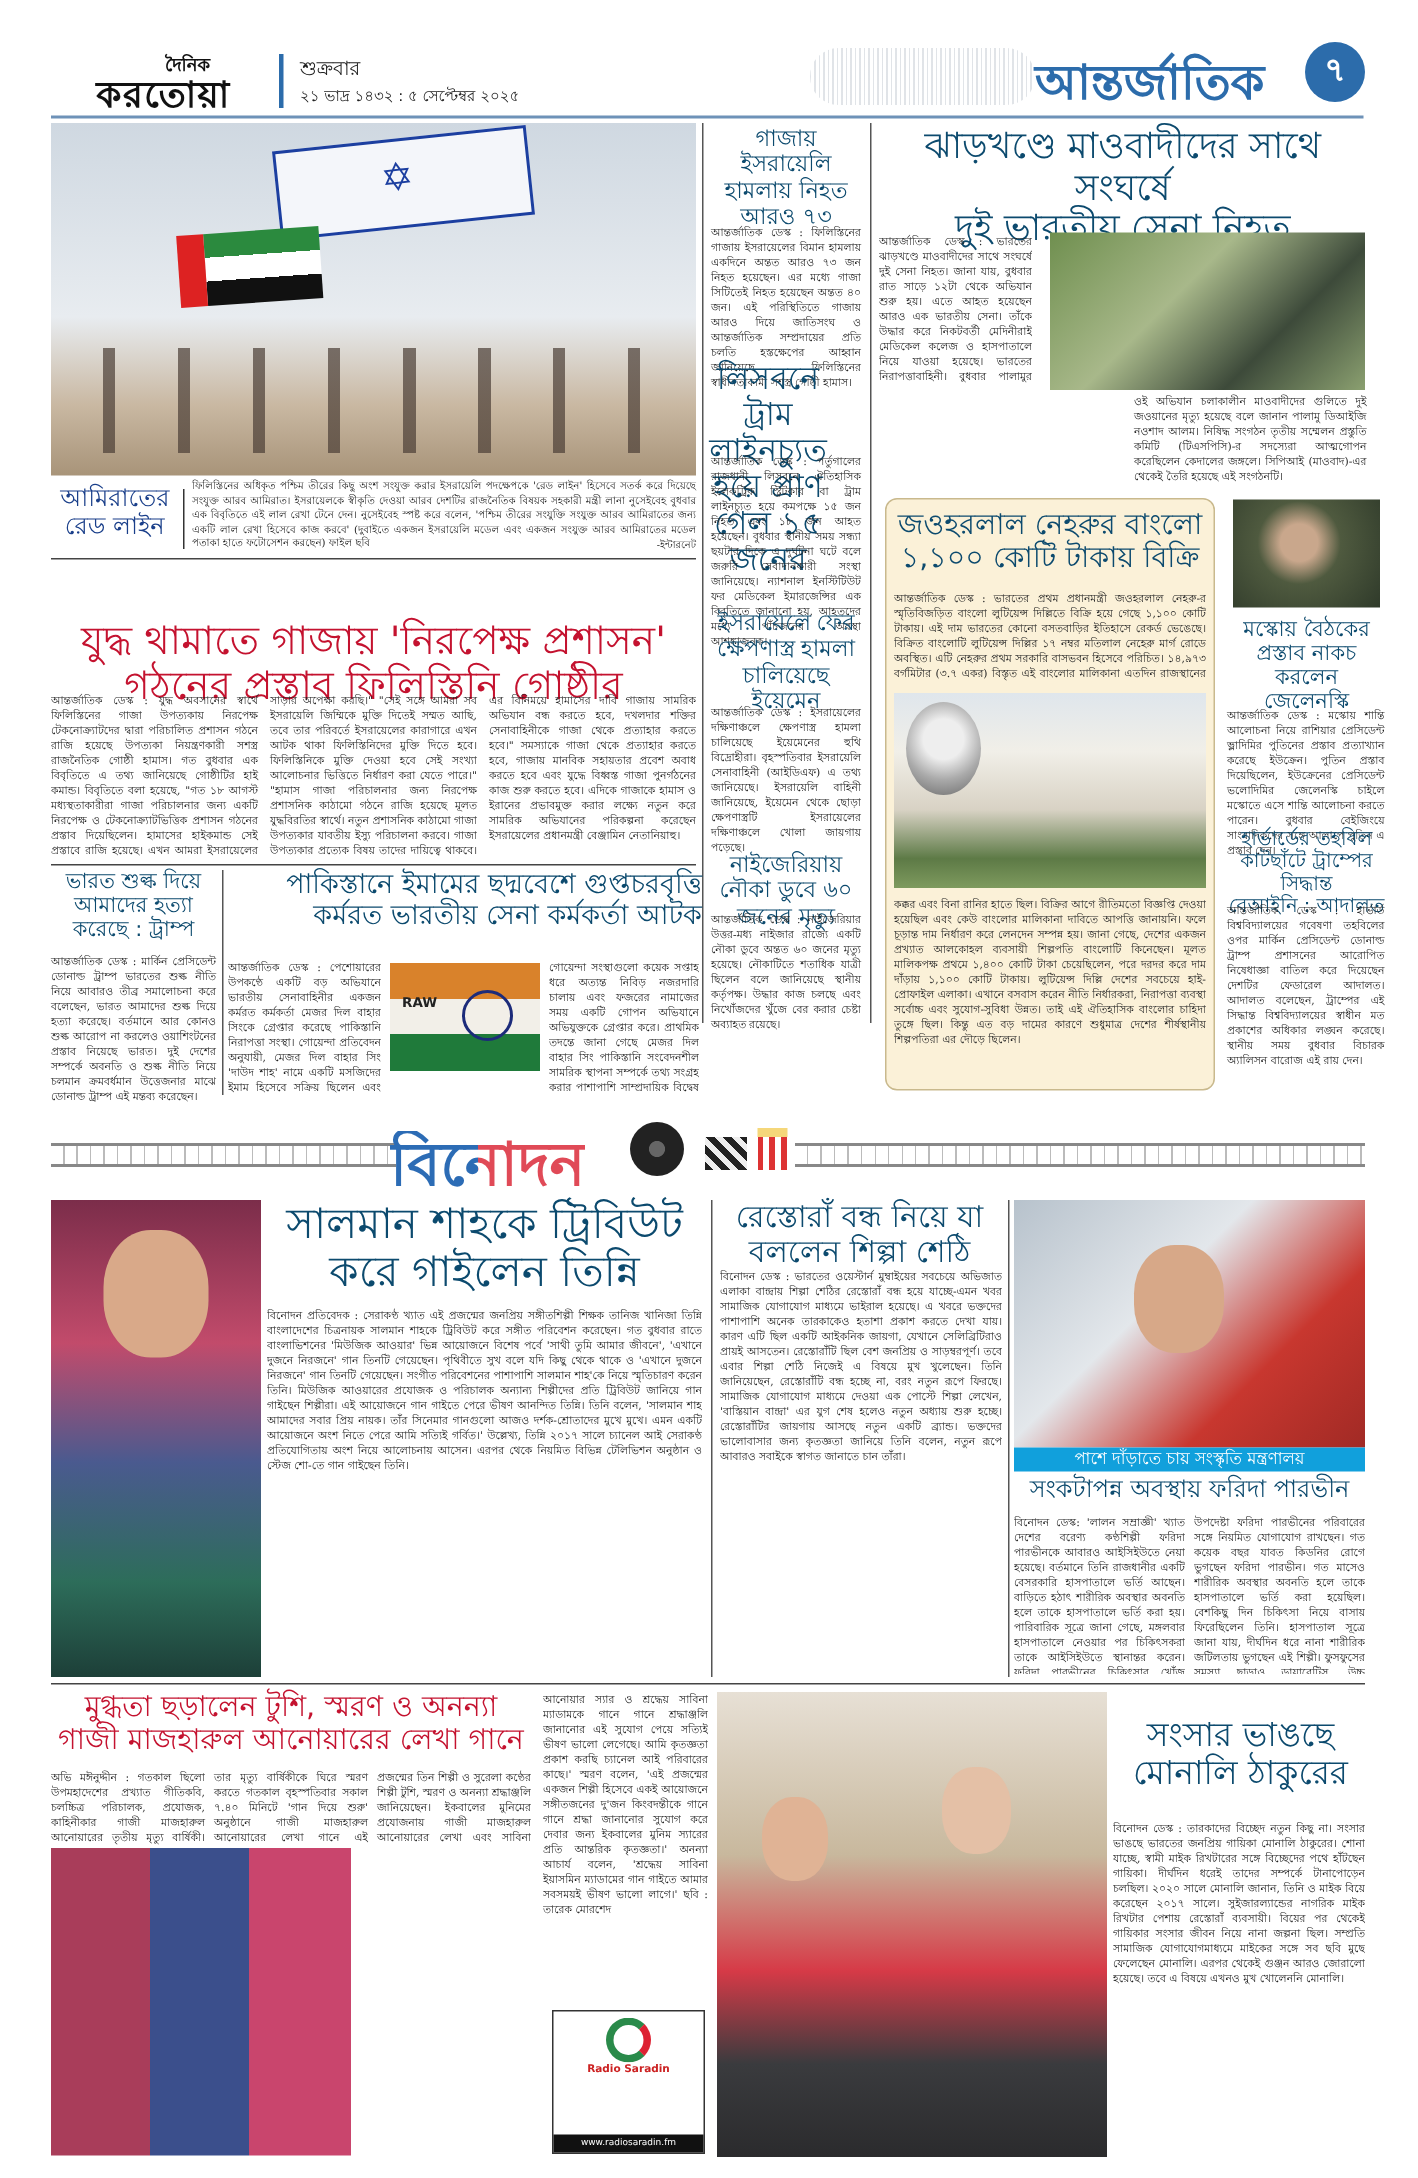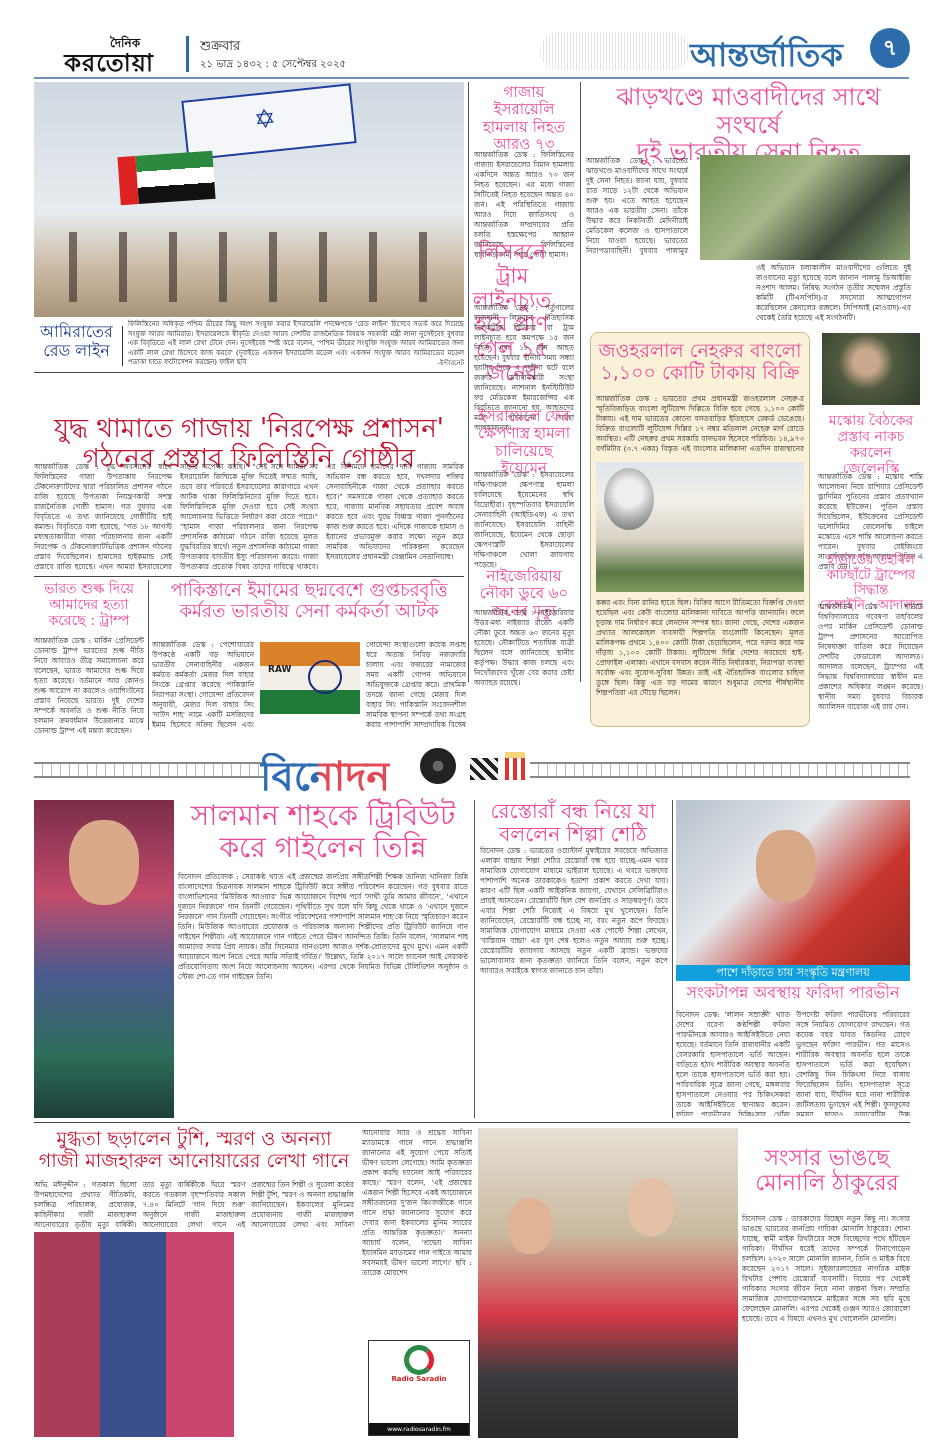--- a/index.html
+++ b/index.html
@@ -1,19 +1,19 @@
 <!DOCTYPE html>
 <html><head>
 <meta charset="utf-8">
 <style>
   * { box-sizing: border-box; margin: 0; padding: 0; }
   body { width: 945px; height: 1452px; background: #fff; font-family: "DejaVu Sans", sans-serif; color: #111; position: relative; overflow: hidden; }
   .abs { position: absolute; }
   .body-text { font-size: 7.2px; line-height: 10px; text-align: justify; color: #222; font-family: "DejaVu Serif", serif; }
-  .hl { font-family: "DejaVu Sans", sans-serif; font-weight: normal; text-align: center; color: #ec4899; line-height: 1.15; }
+  .hl { font-family: "DejaVu Sans", sans-serif; font-weight: normal; text-align: center; color: #0c4a6e; line-height: 1.15; }
   .img { background: #999; overflow: hidden; }
   .rule-h { position: absolute; height: 1px; background: #444; }
   .rule-v { position: absolute; width: 1px; background: #555; }
 
   
   .mast-logo-small { font-size: 12px; font-weight: bold; color: #111; left: 75px; top: 34px; width: 100px; text-align: center; font-family: "DejaVu Serif", serif; }
   .mast-logo { font-size: 24px; font-weight: 900; color: #111; left: 34px; top: 44px; width: 150px; text-align: center; font-family: "DejaVu Serif", serif; letter-spacing: 1px; }
   .mast-bar { left: 186px; top: 36px; width: 3px; height: 36px; background: #2c6cab; }
   .mast-day { left: 200px; top: 36px; font-size: 13px; color: #222; }
   .mast-date { left: 200px; top: 56px; font-size: 10px; color: #222; }
@@ -104,21 +104,21 @@
   <div>যুদ্ধ থামাতে গাজায় 'নিরপেক্ষ প্রশাসন'</div>
   <div>গঠনের প্রস্তাব ফিলিস্তিনি গোষ্ঠীর</div>
 </div>
 <div class="abs body-text" style="left:34px;top:462px;width:430px;height:110px;overflow:hidden;column-count:3;column-gap:8px;">আন্তর্জাতিক ডেস্ক : যুদ্ধ অবসানের স্বার্থে ফিলিস্তিনের গাজা উপত্যকায় নিরপেক্ষ টেকনোক্র্যাটদের দ্বারা পরিচালিত প্রশাসন গঠনে রাজি হয়েছে উপত্যকা নিয়ন্ত্রণকারী সশস্ত্র রাজনৈতিক গোষ্ঠী হামাস। গত বুধবার এক বিবৃতিতে এ তথ্য জানিয়েছে গোষ্ঠীটির হাই কমান্ড। বিবৃতিতে বলা হয়েছে, "গত ১৮ আগস্ট মধ্যস্থতাকারীরা গাজা পরিচালনার জন্য একটি নিরপেক্ষ ও টেকনোক্র্যাটভিত্তিক প্রশাসন গঠনের প্রস্তাব দিয়েছিলেন। হামাসের হাইকমান্ড সেই প্রস্তাবে রাজি হয়েছে। এখন আমরা ইসরায়েলের সাড়ার অপেক্ষা করছি।" "সেই সঙ্গে আমরা সব ইসরায়েলি জিম্মিকে মুক্তি দিতেই সম্মত আছি, তবে তার পরিবর্তে ইসরায়েলের কারাগারে এখন আটক থাকা ফিলিস্তিনিদের মুক্তি দিতে হবে। ফিলিস্তিনিকে মুক্তি দেওয়া হবে সেই সংখ্যা আলোচনার ভিত্তিতে নির্ধারণ করা যেতে পারে।" "হামাস গাজা পরিচালনার জন্য নিরপেক্ষ প্রশাসনিক কাঠামো গঠনে রাজি হয়েছে মূলত যুদ্ধবিরতির স্বার্থে। নতুন প্রশাসনিক কাঠামো গাজা উপত্যকার যাবতীয় ইস্যু পরিচালনা করবে। গাজা উপত্যকার প্রত্যেক বিষয় তাদের দায়িত্বে থাকবে। এর বিনিময়ে হামাসের দাবি গাজায় সামরিক অভিযান বন্ধ করতে হবে, দখলদার শক্তির সেনাবাহিনীকে গাজা থেকে প্রত্যাহার করতে হবে।" সমস্যাকে গাজা থেকে প্রত্যাহার করতে হবে, গাজায় মানবিক সহায়তার প্রবেশ অবাধ করতে হবে এবং যুদ্ধে বিধ্বস্ত গাজা পুনর্গঠনের কাজ শুরু করতে হবে। এদিকে গাজাকে হামাস ও ইরানের প্রভাবমুক্ত করার লক্ষ্যে নতুন করে সামরিক অভিযানের পরিকল্পনা করেছেন ইসরায়েলের প্রধানমন্ত্রী বেঞ্জামিন নেতানিয়াহু।</div>
 <div class="rule-h" style="left:34px;top:576px;width:430px;"></div>
 
 <div class="abs hl" style="left:34px;top:580px;width:110px;font-size:14px;">ভারত শুল্ক দিয়ে আমাদের হত্যা করেছে : ট্রাম্প</div>
 <div class="abs body-text" style="left:34px;top:636px;width:110px;">আন্তর্জাতিক ডেস্ক : মার্কিন প্রেসিডেন্ট ডোনাল্ড ট্রাম্প ভারতের শুল্ক নীতি নিয়ে আবারও তীব্র সমালোচনা করে বলেছেন, ভারত আমাদের শুল্ক দিয়ে হত্যা করেছে। বর্তমানে আর কোনও শুল্ক আরোপ না করলেও ওয়াশিংটনের প্রস্তাব নিয়েছে ভারত। দুই দেশের সম্পর্কে অবনতি ও শুল্ক নীতি নিয়ে চলমান ক্রমবর্ধমান উত্তেজনার মাঝে ডোনাল্ড ট্রাম্প এই মন্তব্য করেছেন।</div>
 <div class="rule-v" style="left:148px;top:580px;height:150px;"></div>
 
-<div class="abs hl" style="left:150px;top:580px;width:318px;font-size:18px;">
+<div class="abs hl" style="left:150px;top:580px;width:318px;font-size:18px;text-align:right;">
   <div>পাকিস্তানে ইমামের ছদ্মবেশে গুপ্তচরবৃত্তি</div>
   <div>কর্মরত ভারতীয় সেনা কর্মকর্তা আটক</div>
 </div>
 <div class="abs body-text" style="left:152px;top:640px;width:102px;height:90px;overflow:hidden;">আন্তর্জাতিক ডেস্ক : পেশোয়ারের উপকণ্ঠে একটি বড় অভিযানে ভারতীয় সেনাবাহিনীর একজন কর্মরত কর্মকর্তা মেজর দিল বাহার সিংকে গ্রেপ্তার করেছে পাকিস্তানি নিরাপত্তা সংস্থা। গোয়েন্দা প্রতিবেদন অনুযায়ী, মেজর দিল বাহার সিং 'দাউদ শাহ' নামে একটি মসজিদের ইমাম হিসেবে সক্রিয় ছিলেন এবং পাকিস্তানে গুপ্তচরবৃত্তি ও নাশকতার একটি নেটওয়ার্কের অংশ ছিলেন। সূত্র জানায়, পাকিস্তানি</div>
 <div class="abs img" style="left:260px;top:642px;width:100px;height:72px;background:linear-gradient(180deg,#d9822b 0 33%,#f2efe8 33% 66%,#1f7a3a 66%);">
   <div style="position:absolute;left:8px;top:22px;font-size:9px;font-weight:bold;color:#222;">RAW</div>
   <div style="position:absolute;left:48px;top:18px;width:34px;height:34px;border-radius:50%;border:2px solid #1c2b7a;"></div>
 </div>
 <div class="abs body-text" style="left:366px;top:640px;width:100px;height:90px;overflow:hidden;">গোয়েন্দা সংস্থাগুলো কয়েক সপ্তাহ ধরে অত্যন্ত নিবিড় নজরদারি চালায় এবং ফজরের নামাজের সময় একটি গোপন অভিযানে অভিযুক্তকে গ্রেপ্তার করে। প্রাথমিক তদন্তে জানা গেছে মেজর দিল বাহার সিং পাকিস্তানি সংবেদনশীল সামরিক স্থাপনা সম্পর্কে তথ্য সংগ্রহ করার পাশাপাশি সাম্প্রদায়িক বিদ্বেষ ছড়িয়ে দেশের অভ্যন্তরে অস্থিরতা সৃষ্টির লক্ষ্যে কাজ করছিলেন।</div>
 

